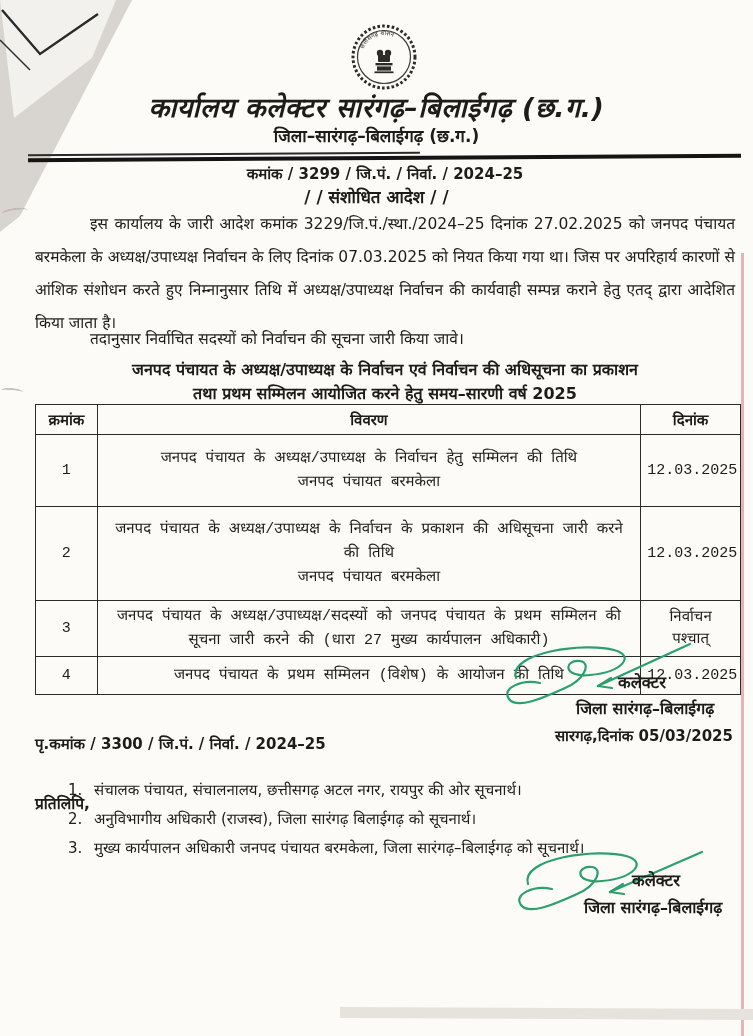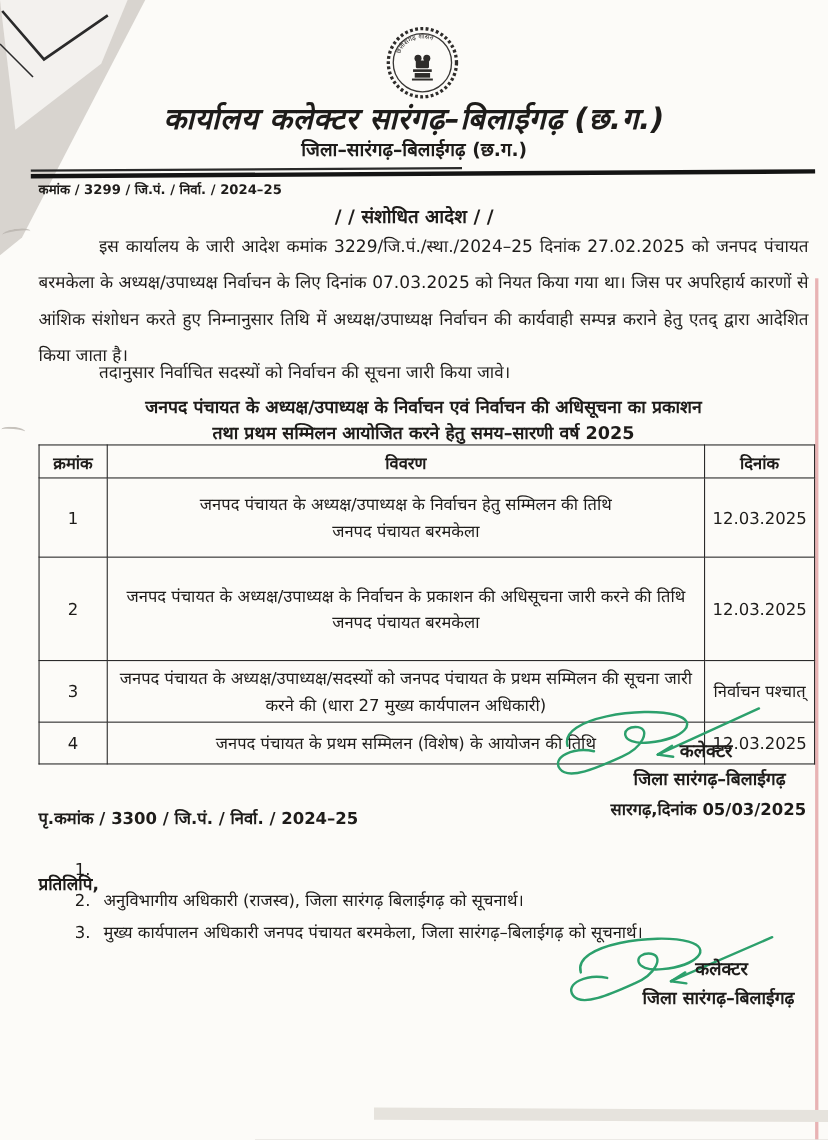--- a/index.html
+++ b/index.html
@@ -22,36 +22,36 @@
   .mark2{left:1px;top:388px;width:22px;height:5px;transform:rotate(5deg);}
   
   .emblem{position:absolute;left:350px;top:22px;width:68px;height:70px;}
   .title1{position:absolute;left:20px;right:20px;top:88px;text-align:center;
     font-size:27px;font-weight:700;letter-spacing:.5px;font-style:italic;}
   .title2{position:absolute;left:20px;right:20px;top:124px;text-align:center;
     font-size:17px;font-weight:700;}
   .rule-wrap{position:absolute;left:28px;right:12px;top:152px;transform:rotate(-.35deg);}
   .rule-thin{height:2px;background:#2a2a2a;margin-bottom:2px;width:55%;}
   .rule-thick{height:4px;background:#141414;}
-  .ref-row{position:absolute;left:35px;right:18px;top:163px;display:flex;justify-content:space-between;
-    font-size:12px;font-weight:600;}
+  .ref-row{position:absolute;left:35px;right:18px;top:163px;display:flex;justify-content:center;
+    font-size:15px;font-weight:600;}
   .order-heading{position:absolute;left:20px;right:20px;top:185px;text-align:center;
     font-size:17px;font-weight:700;}
   
   .body-para{position:absolute;left:35px;width:700px;top:208px;
     font-size:15.5px;line-height:33px;text-align:justify;font-weight:500;}
   .body-para .ind{display:inline-block;width:55px;}
   .instruction{position:absolute;left:90px;top:327px;font-size:15.5px;font-weight:500;}
   
   .tbl-title{position:absolute;left:35px;width:700px;text-align:center;
     font-size:16px;font-weight:700;}
   .tt1{top:358px;}
   .tt2{top:382px;}
   table.sched{position:absolute;left:35px;top:404px;width:706px;border-collapse:collapse;
-    font-size:15px;font-weight:500;table-layout:fixed;}
+    font-size:15px;font-weight:500;table-layout:fixed;font-family:Liberation Mono, monospace;}
   table.sched td,table.sched th{border:1.6px solid #2b2b2b;padding:2px 6px;}
   table.sched th{font-size:15px;font-weight:700;height:25px;}
   .col-sno{width:60px;}
   .col-desc{width:528px;}
   .col-date{width:97px;}
   td.sno{text-align:center;vertical-align:middle;}
   td.desc{text-align:center;vertical-align:middle;line-height:24px;padding-left:10px;}
   td.date{text-align:center;vertical-align:middle;line-height:22px;}
   tr.r1{height:72px;}
   tr.r2{height:94px;}
@@ -184,20 +184,21 @@
 </svg>
 <div class="sig-desig sd1">कलेक्टर</div>
 <div class="sig-district dist1">जिला सारंगढ़–बिलाईगढ़</div>
 <div class="sig-place">सारगढ़,दिनांक 05/03/2025</div>
 
 <div class="endorse-ref">पृ.कमांक / 3300 / जि.पं. / निर्वा. / 2024–25</div>
 <div class="copy-label">प्रतिलिपि,</div>
 <div class="copy-list">
   <div class="copy-item">
     <span class="no">1.</span>
+    <span>संचालक पंचायत, संचालनालय, छत्तीसगढ़ अटल नगर, रायपुर की ओर सूचनार्थ।</span>
   </div>
   <div class="copy-item">
     <span class="no">2.</span>
     <span>अनुविभागीय अधिकारी (राजस्व), जिला सारंगढ़ बिलाईगढ़ को सूचनार्थ।</span>
   </div>
   <div class="copy-item">
     <span class="no">3.</span>
     <span>मुख्य कार्यपालन अधिकारी जनपद पंचायत बरमकेला, जिला सारंगढ़–बिलाईगढ़ को सूचनार्थ।</span>
   </div>
 </div>

